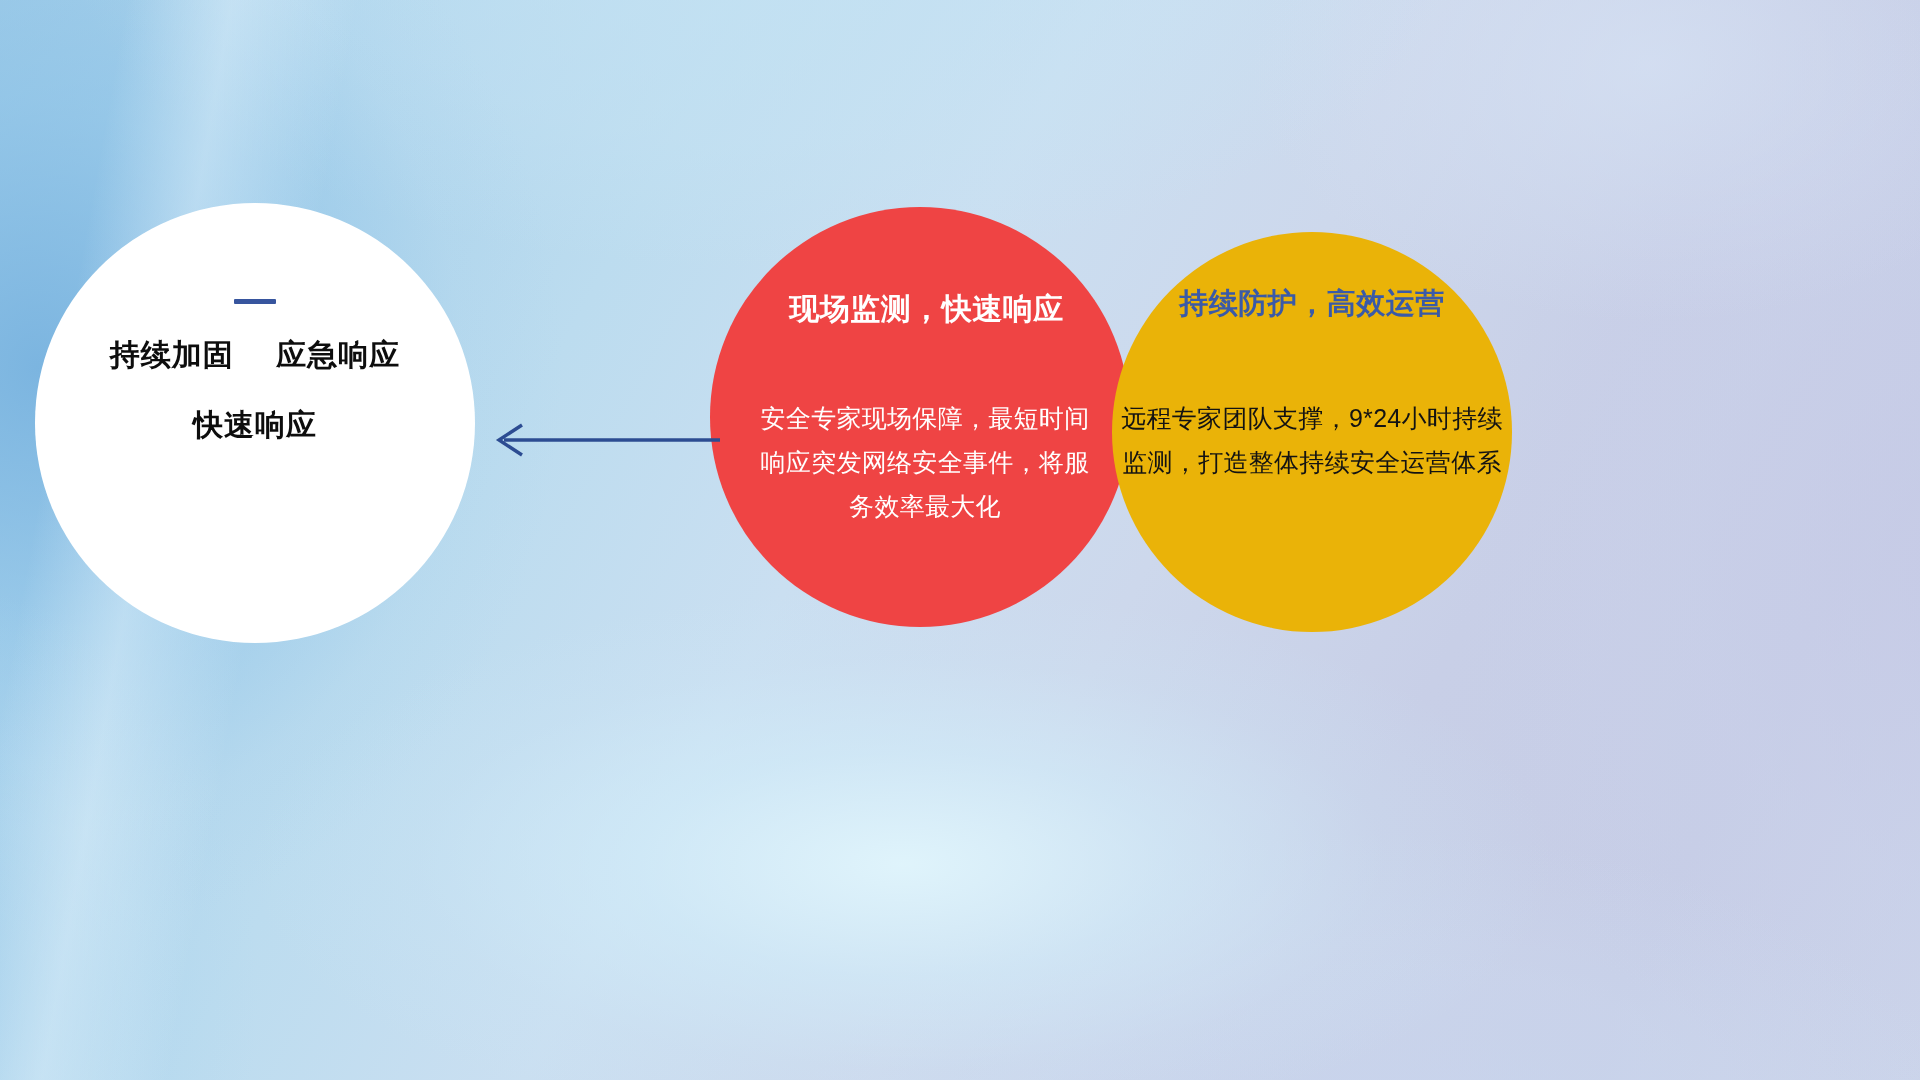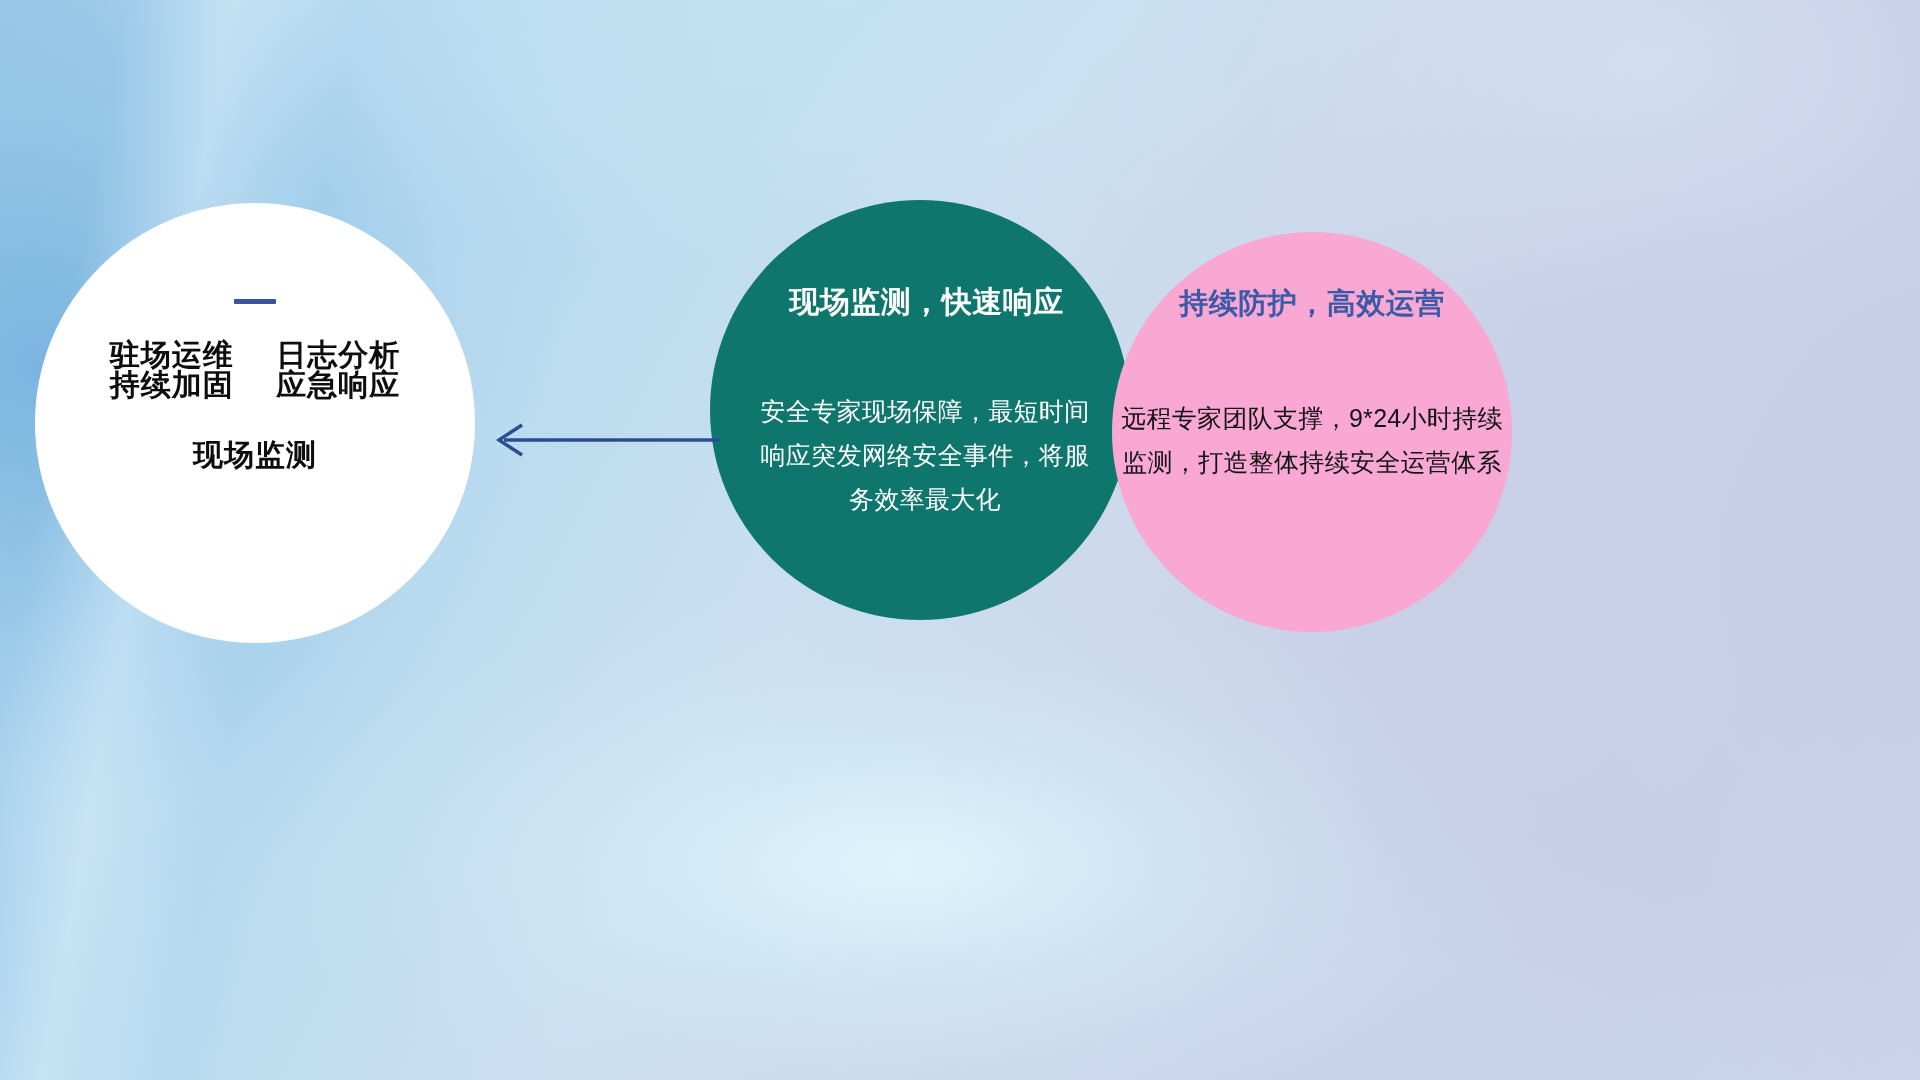--- a/index.html
+++ b/index.html
@@ -101,32 +101,32 @@
   #circle-left {
     left: 35px;
     top: 203px;
     width: 440px;
     height: 440px;
     background: #ffffff;
     z-index: 4;
   }
   #circle-middle {
     left: 710px;
-    top: 200px;
+    top: 207px;
     width: 420px;
     height: 420px;
-    background: #0f766e;
+    background: #ef4444;
     z-index: 5;
   }
   #circle-right {
     left: 1112px;
     top: 232px;
     width: 400px;
     height: 400px;
-    background: #f9a8d4;
+    background: #eab308;
     z-index: 6;
   }
 
   
   #left-content {
     position: absolute;
     left: 0;
     top: 96px;
     width: 440px;
     text-align: center;
@@ -219,34 +219,29 @@
   <div class="bg-layer bg-glow-right"></div>
   <div class="bg-layer bg-glow-br"></div>
   <div class="bg-layer bg-top-right-wash"></div>
   <div class="bg-layer bg-glow-center"></div>
   <div class="bg-layer bg-streak"></div>
 
   <div class="circle" id="circle-left">
     <div id="left-content">
       <div class="accent-dash"></div>
 
-      <div class="left-line">
-        <span>驻场运维</span>
-        <span class="left-gap"></span>
-        <span>日志分析</span>
-      </div>
 
       <div class="left-line">
         <span>持续加固</span>
         <span class="left-gap"></span>
         <span>应急响应</span>
       </div>
 
       <div class="left-line last">
-        <span>现场监测</span>
+        <span>快速响应</span>
       </div>
     </div>
   </div>
 
   <div id="flow-arrow">
     <svg width="240" height="56" viewBox="0 0 240 56" xmlns="http://www.w3.org/2000/svg">
       <line x1="240" y1="28" x2="24" y2="28" stroke="#2c4c92" stroke-width="3.4"></line>
       <polyline points="42,13 19,28 42,43" fill="none" stroke="#2c4c92" stroke-width="3.4" stroke-linecap="butt" stroke-linejoin="miter"></polyline>
     </svg>
   </div>

